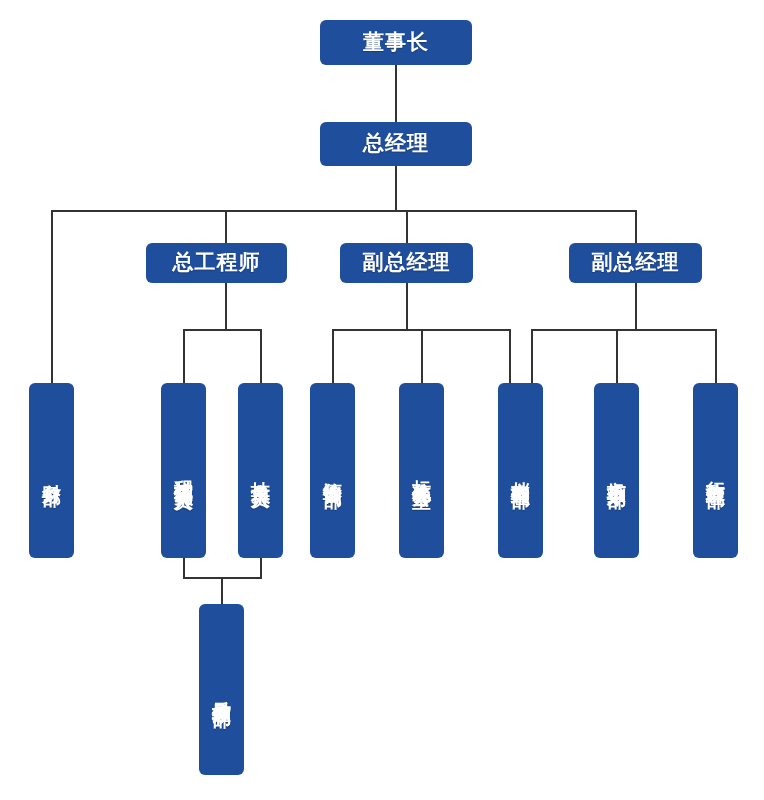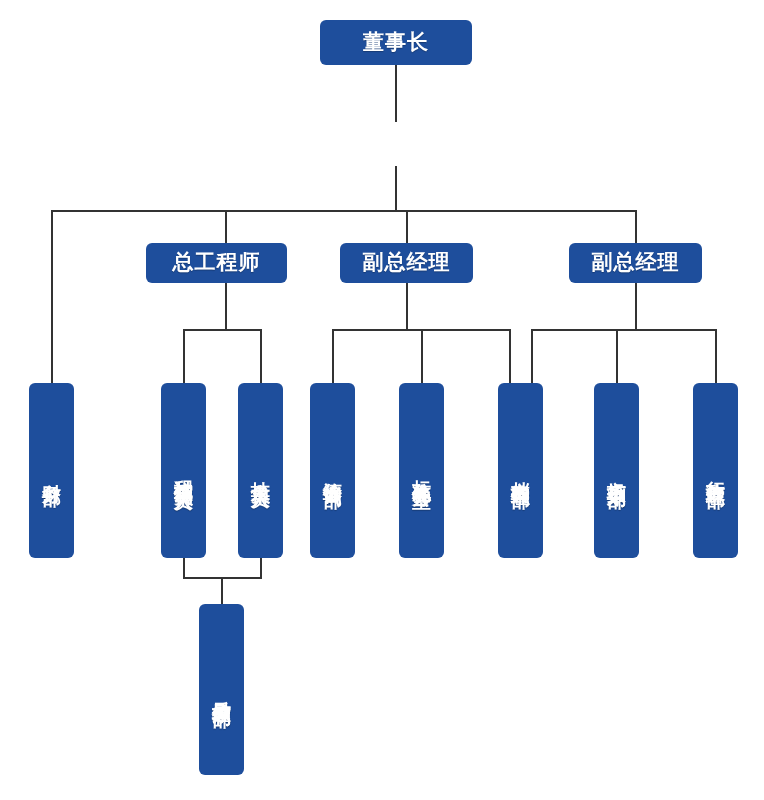--- a/index.html
+++ b/index.html
@@ -88,20 +88,21 @@
   <div class="edge v" style="left:616px; top:329px; height:54px;"></div>
   <div class="edge v" style="left:715px; top:329px; height:54px;"></div>
 
   <div class="edge v" style="left:183px; top:558px; height:21px;"></div>
   <div class="edge v" style="left:260px; top:558px; height:21px;"></div>
   <div class="edge h" style="left:183px; top:577px; width:79px;"></div>
   <div class="edge v" style="left:221px; top:577px; height:27px;"></div>
 
   <div class="node horizontal" style="left:320px; top:20px; width:152px; height:45px;">董事长</div>
 
+  <div class="node horizontal" style="left:320px; top:122px; width:152px; height:44px;">总经理</div>
 
   <div class="node horizontal" style="left:146px; top:243px; width:141px; height:40px;">总工程师</div>
 
   <div class="node horizontal" style="left:340px; top:243px; width:133px; height:40px;">副总经理</div>
 
   <div class="node horizontal" style="left:569px; top:243px; width:133px; height:40px;">副总经理</div>
 
   <div class="node vertical" style="left:29px; top:383px; width:45px; height:175px;">财务部</div>
 
   <div class="node vertical" style="left:161px; top:383px; width:45px; height:175px;">过程控制负责人</div>

